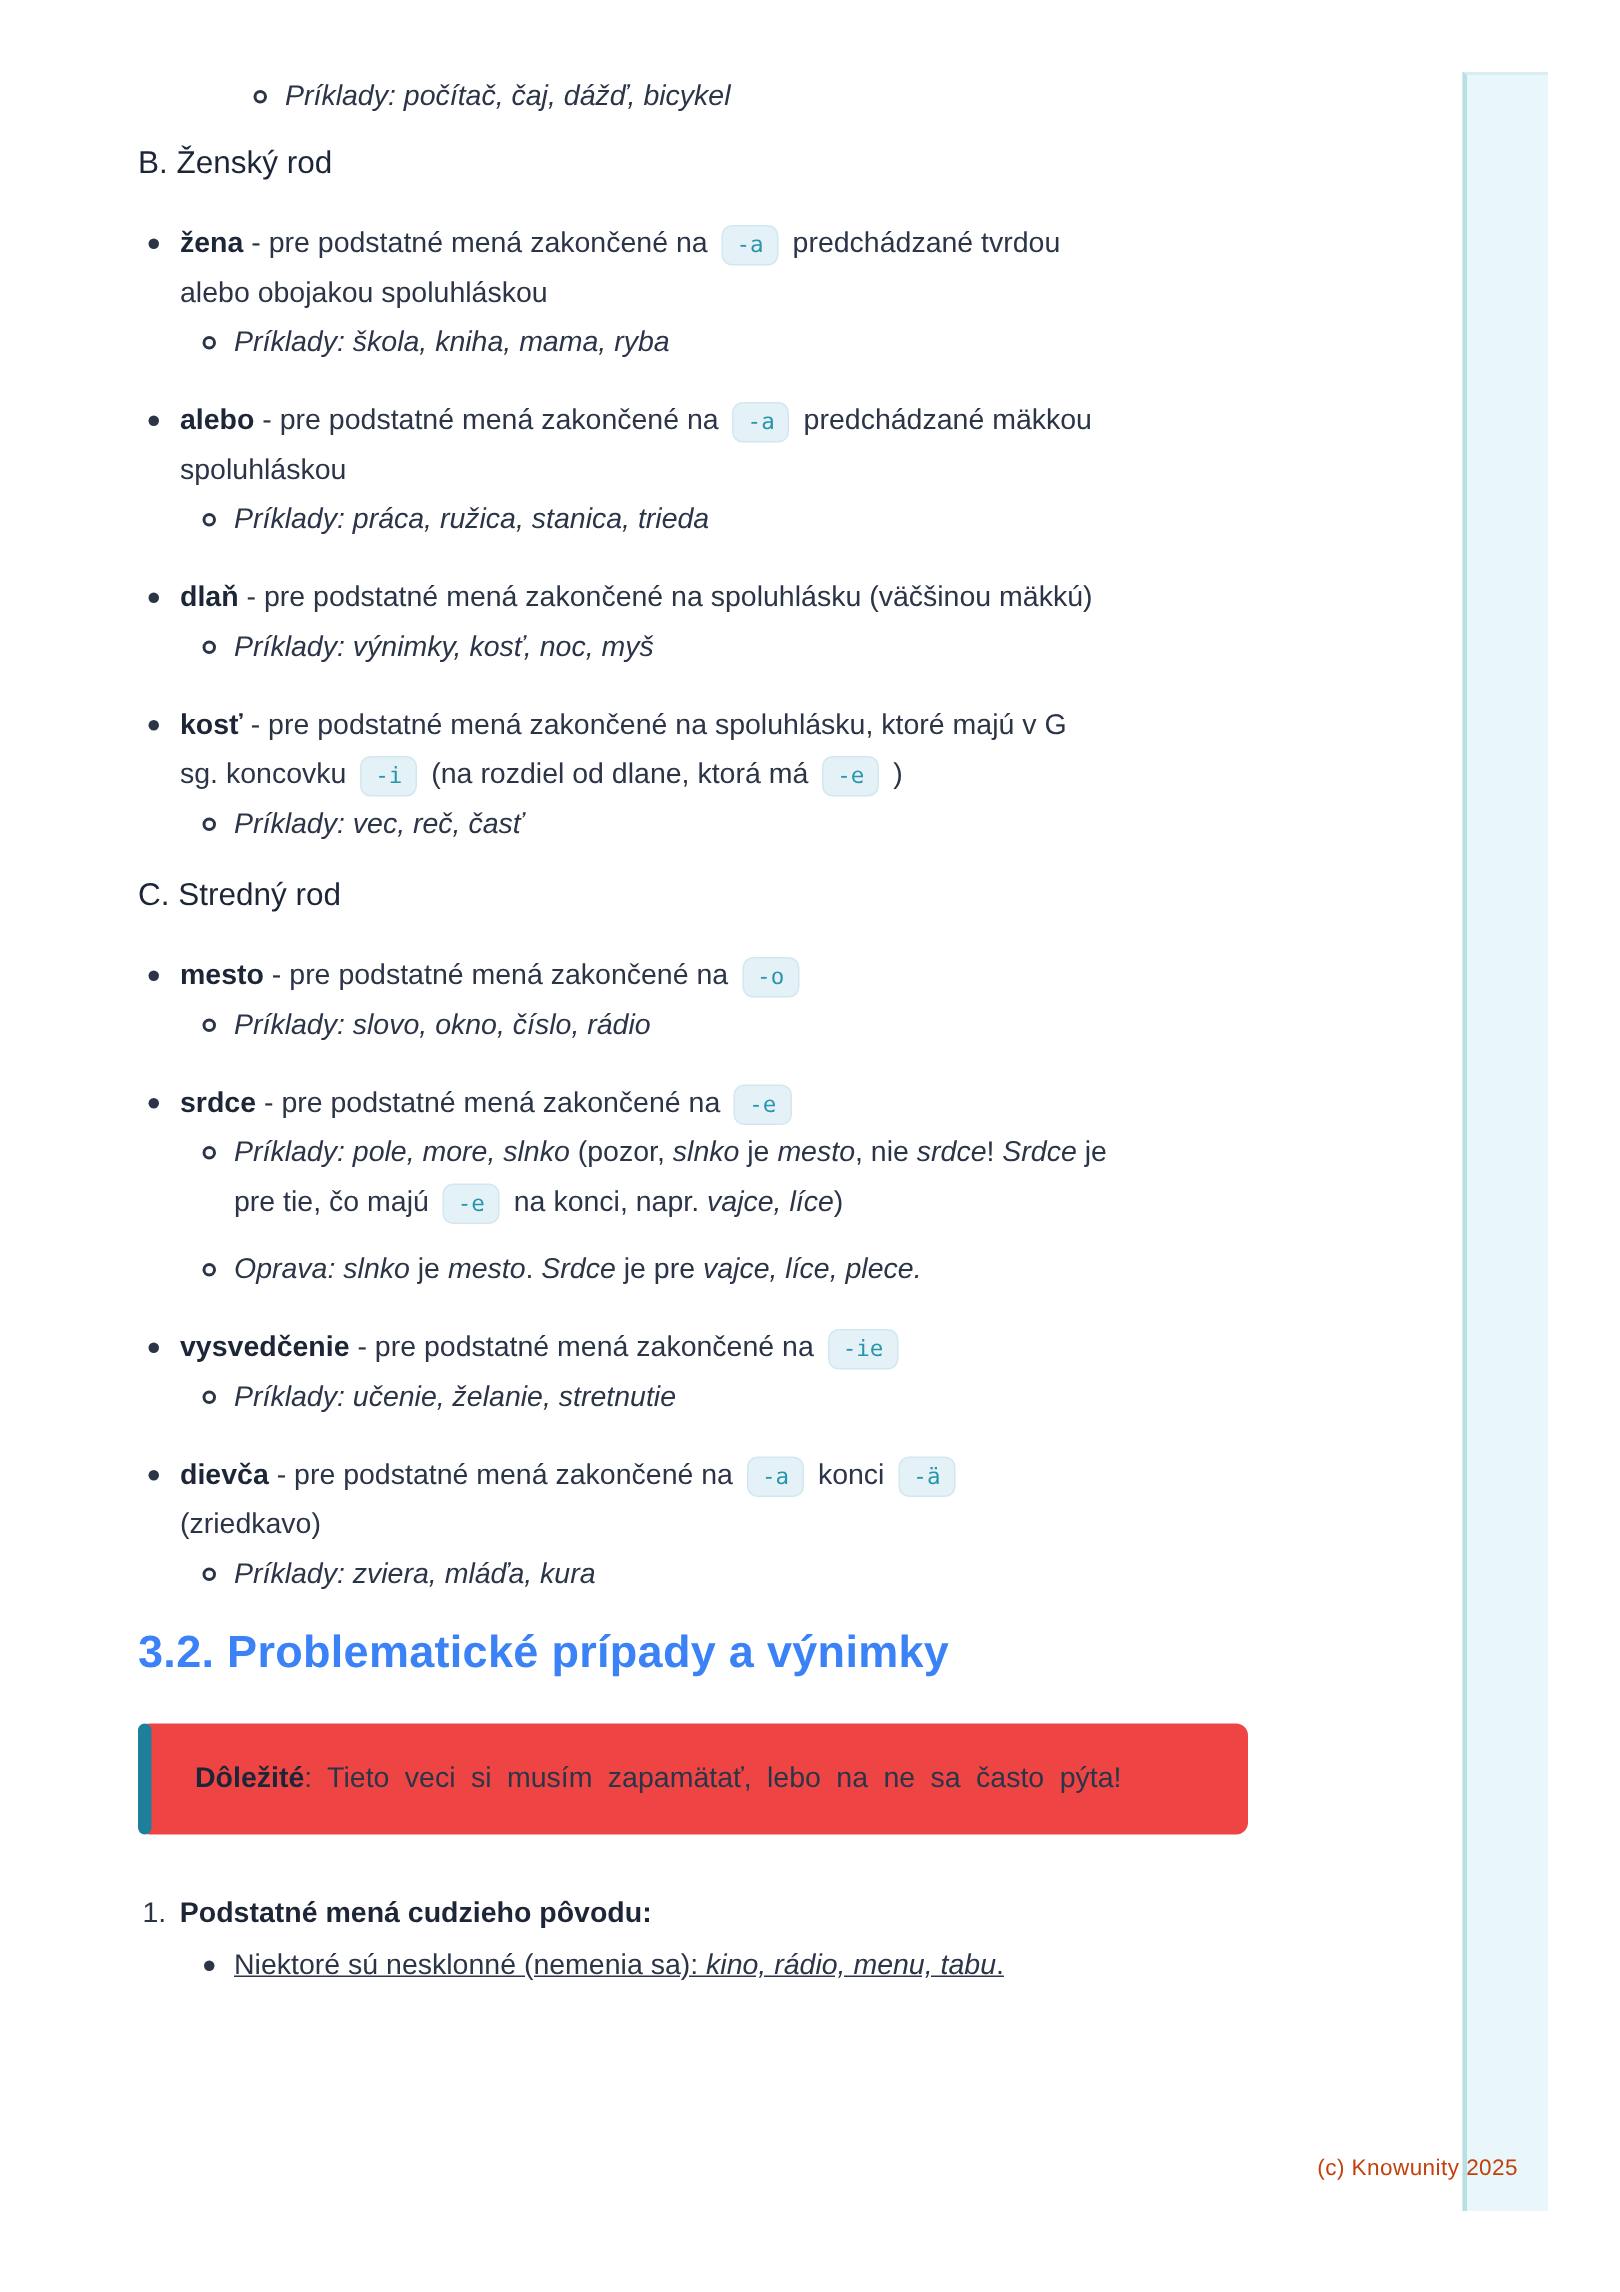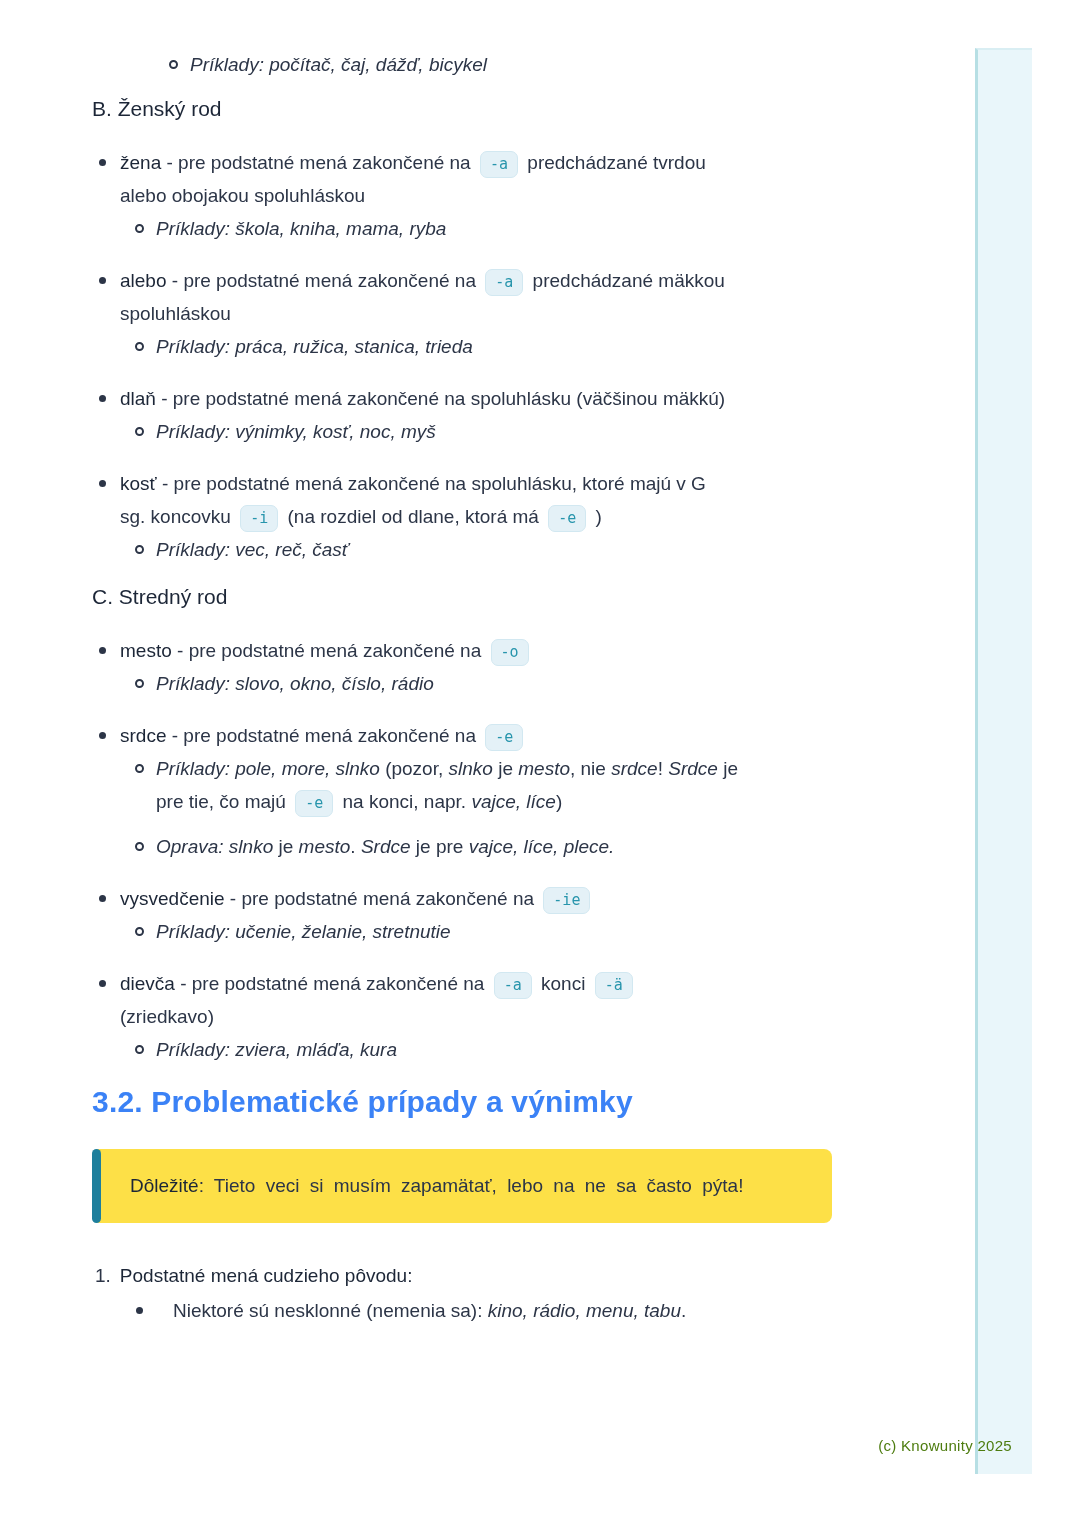--- a/index.html
+++ b/index.html
@@ -29,21 +29,21 @@
   .txt {
     font-size: 19px;
     line-height: 33px;
     max-width: 612px;
   }
   .li { display: flex; align-items: flex-start; }
   .li-main { gap: 14px; margin-left: 7px; }
   .li-sub  { gap: 12px; margin-left: 43px; }
   .li-deep { gap: 12px; margin-left: 77px; }
   .li-num  { gap: 9px;  margin-left: 3px; }
-  .li-numsub { gap: 30px; margin-left: 44px; }
+  .li-numsub { gap: 13px; margin-left: 44px; text-decoration: underline; }
   .li-sub + .li-sub { margin-top: 12px; text-align: right; }
   .item > .li-numsub { margin-top: 2px; }
   .marker { flex: 0 0 auto; }
   .disc {
     width: 7px; height: 7px; border-radius: 50%;
     background: #2c3547; margin-top: 13px;
   }
   .circle {
     width: 9px; height: 9px; border-radius: 50%;
     border: 2px solid #2c3547; margin-top: 12px;
@@ -51,39 +51,39 @@
   .block { margin-bottom: 16px; }
   .item { margin-bottom: 19px; }
   .sub-heading {
     font-size: 21px; font-weight: 400; color: #1c2637;
     margin: 14px 0 25px 0;
   }
   .section-heading {
     font-size: 30px; font-weight: 700; color: #3b82f6;
     margin: 18px 0 30px 0; letter-spacing: 0.2px;
   }
-  .seg-bold { font-weight: 400; color: #1c2637; }
+  .seg-bold { font-weight: 700; color: #1c2637; }
   .seg-italic { font-style: italic; }
   .seg-badge {
     display: inline-block;
     background: #e4f1f7;
     border: 1px solid #d2e8f1;
     border-radius: 7px;
     padding: 1px 9px 2px 9px;
     margin: 0 4px;
     font-family: "DejaVu Sans Mono", monospace;
     font-size: 15px;
     line-height: 22px;
     color: #2795ac;
     font-style: normal;
   }
   .callout {
     position: relative;
     width: 740px;
-    background: #fde047;
+    background: #ef4444;
     border-radius: 8px;
     padding: 17px 50px 17px 38px;
     margin: 0 0 36px 0;
   }
   .callout-bar {
     position: absolute;
     left: 0; top: 0; bottom: 0;
     width: 9px;
     background: #1e7f9c;
     border-radius: 8px;
@@ -92,21 +92,21 @@
     font-size: 19px;
     line-height: 40px;
     text-align: justify;
     word-spacing: 5px;
   }
   .num { font-size: 19px; line-height: 33px; }
   .footer {
     position: absolute;
     right: 68px; top: 1437px;
     font-size: 15px;
-    color: #4d7c0f;
+    color: #c2410c;
     letter-spacing: 0.3px;
     z-index: 2;
   }
 </style>
 </head>
 <body>
 
 <div class="page">
   <div class="side-stripe"></div>
   <main class="content" id="content">

